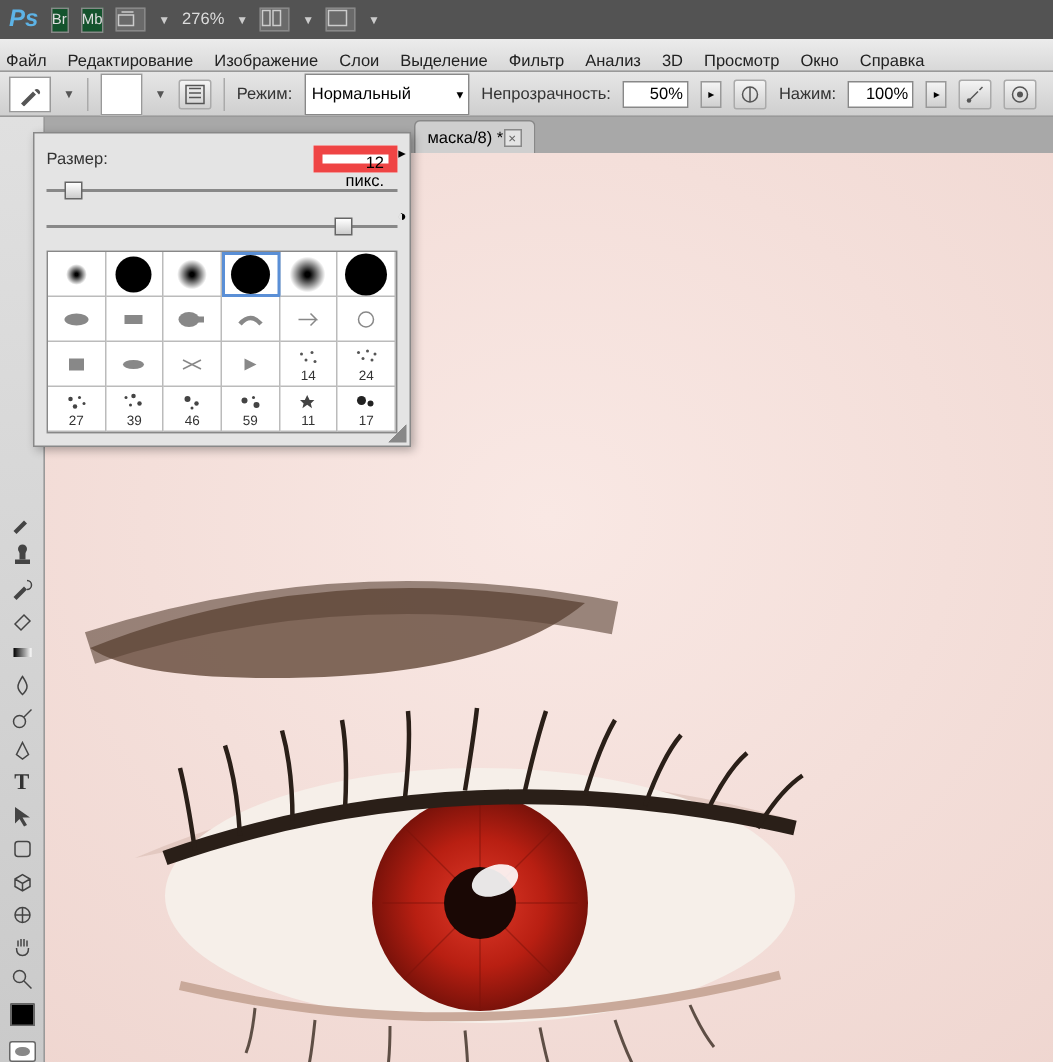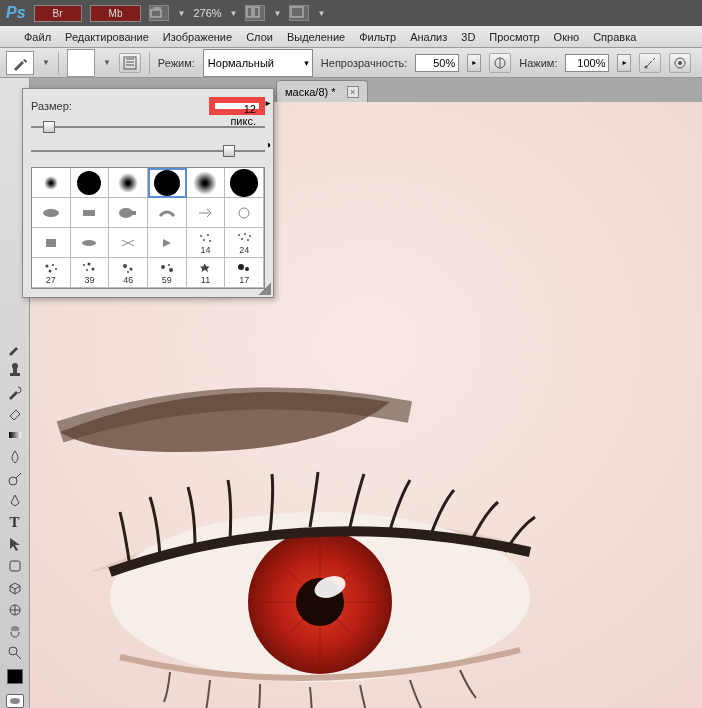--- a/index.html
+++ b/index.html
@@ -1,24 +1,24 @@
 <!DOCTYPE html>
 <html><head>
 <meta charset="utf-8">
 <style>
   * { box-sizing: border-box; margin: 0; padding: 0; font-family: Tahoma, Arial, sans-serif; font-size: 11px; }
   body { background: #b8b8b8; width: 702px; height: 708px; overflow: hidden; position: relative; }
   
   .topbar { background: #535353; height: 26px; display: flex; align-items: center; padding: 0 6px; gap: 8px; color: #ddd; }
   .ps-logo { color: #5db3e6; font-weight: bold; font-size: 16px; font-style: italic; }
-  .top-btn { background: #7f1d1d; border: 1px solid #888; color: #ddd; padding: 2px 18px; font-size: 10px; }
+  .top-btn { background: #14532d; border: 1px solid #888; color: #ddd; padding: 2px 0; font-size: 10px; }
   .top-icon { width: 20px; height: 16px; background: #6a6a6a; border: 1px solid #888; }
   .zoom { color: #ddd; }
   
-  .menubar { background: linear-gradient(#ececec,#d8d8d8); height: 22px; display: flex; align-items: center; padding: 0 24px; gap: 14px; border-bottom: 1px solid #999; }
+  .menubar { background: linear-gradient(#ececec,#d8d8d8); height: 22px; display: flex; align-items: flex-end; padding: 0 4px; gap: 14px; border-bottom: 1px solid #999; }
   .menubar span { color: #222; cursor: default; }
   
   .optbar { background: linear-gradient(#e6e6e6,#cfcfcf); height: 30px; display: flex; align-items: center; padding: 0 6px; gap: 8px; border-bottom: 1px solid #999; }
   .tool-preview { width: 28px; height: 24px; background: #fff; border: 1px solid #999; display: flex; align-items: center; justify-content: center; }
   .tool-preview svg { width: 16px; height: 16px; }
   .brush-size-box { width: 28px; height: 28px; background: #fff; border: 1px solid #999; display: flex; flex-direction: column; align-items: center; justify-content: center; position: relative; gap: 46px; }
   .brush-dot { width: 6px; height: 6px; background: #000; border-radius: 50%; }
   .brush-num { font-size: 9px; }
   .obar-label { color: #333; }
   .select { background: #fff; border: 1px solid #888; height: 28px; padding: 0 18px 0 4px; position: relative; min-width: 110px; display: flex; align-items: center; }
@@ -31,21 +31,21 @@
   .workspace { position: absolute; top: 78px; left: 0; right: 0; bottom: 0; display: flex; }
   .toolbox { width: 30px; background: linear-gradient(#e0e0e0,#cacaca); border-right: 1px solid #999; display: flex; flex-direction: column; align-items: center; padding-top: 260px; gap: 2px; }
   .tbtn { width: 24px; height: 22px; display: flex; align-items: center; justify-content: center; border: 1px solid transparent; }
   .color-swatch { width: 16px; height: 16px; background: #000; border: 1px solid #666; margin-top: 4px; }
   .qmask { width: 18px; height: 16px; background: #fff; border: 1px solid #666; border-radius: 2px; position: relative; margin-top: 8px; }
   .qmask::after { content:""; position:absolute; inset:3px; border-radius:50%; background:#888; }
   
   .canvas-area { flex: 1; position: relative; background: #b0b0b0; }
   .tabbar { position: absolute; top: 0; left: 0; right: 0; height: 24px; background: #a8a8a8; display: flex; align-items: end; }
   .tab-spacer { width: 246px; height: 100%; }
-  .doc-tab { background: #cfcfcf; border: 1px solid #888; border-bottom: none; height: 22px; padding: 3px 8px; display: flex; align-items: center; gap: 11px; border-radius: 4px 4px 0 0; }
+  .doc-tab { background: #cfcfcf; border: 1px solid #888; border-bottom: none; height: 22px; padding: 3px 8px; display: flex; align-items: center; gap: 0; border-radius: 4px 4px 0 0; }
   .tab-close { width: 12px; height: 12px; border: 1px solid #888; display: flex; align-items: center; justify-content: center; font-size: 9px; color: #666; background: #e4e4e4; }
   
   .canvas-img { position: absolute; top: 24px; left: 0; right: 0; bottom: 0; overflow: hidden; }
   
   
   .brush-panel { position: absolute; top: 88px; left: 22px; width: 252px; background: #e4e4e4; border: 1px solid #888; box-shadow: 2px 2px 6px rgba(0,0,0,0.3); padding: 8px; z-index: 10; }
   .bp-row { display: flex; align-items: center; justify-content: space-between; margin-bottom: 4px; }
   .bp-label { color: #333; }
   .bp-input { background: #fff; border: 6px solid #ef4444; width: 56px; height: 18px; padding: 0 3px; text-align: right; }
   .bp-slider { width: 100%; height: 16px; position: relative; margin-bottom: 8px; }

